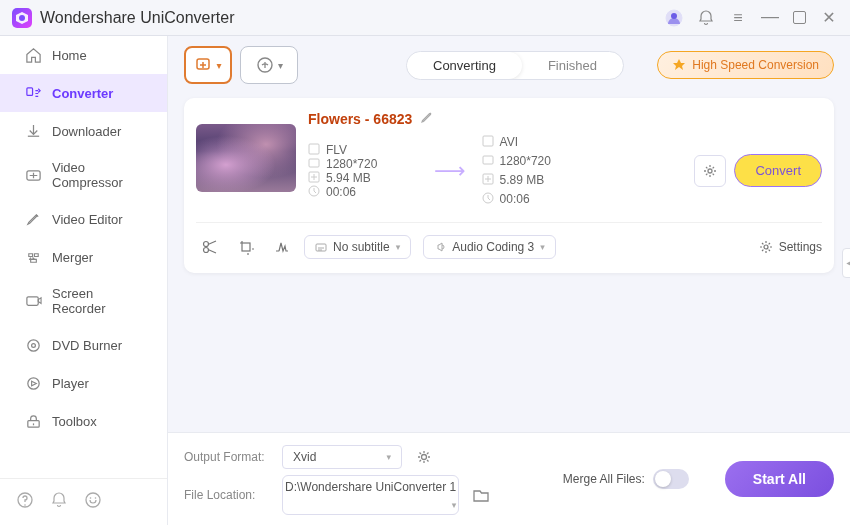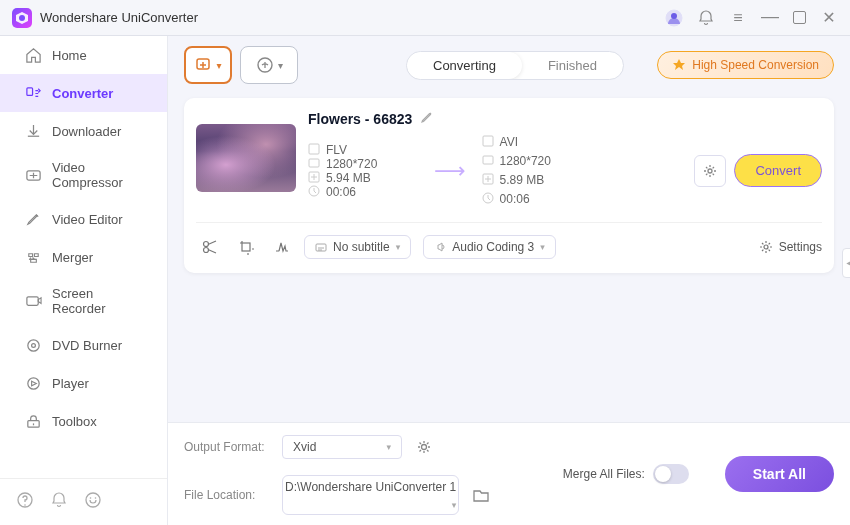--- a/index.html
+++ b/index.html
@@ -35,21 +35,21 @@
       background: linear-gradient(135deg, #7c4dff, #e040fb);
       border-radius: 5px;
       display: flex;
       align-items: center;
       justify-content: center;
       color: white;
       font-size: 11px;
       font-weight: bold;
     }
     .title-bar-title {
-      font-size: 13px;
+      font-size: 16px;
       color: #333;
     }
     .title-bar-controls {
       display: flex;
       align-items: center;
       gap: 14px;
     }
     .title-bar-icon {
       width: 18px;
       height: 18px;
@@ -237,21 +237,21 @@
     }
     .file-title-row {
       display: flex;
       align-items: center;
       gap: 8px;
       margin-bottom: 8px;
     }
     .file-title {
       font-size: 14px;
       font-weight: 600;
-      color: #0f172a;
+      color: #c2410c;
     }
     .file-edit-icon {
       color: #aaa;
       font-size: 14px;
       cursor: pointer;
     }
     .file-meta-row {
       display: flex;
       align-items: center;
       gap: 0;
@@ -369,21 +369,21 @@
       border-top: 1px solid #e8eaf0;
       padding: 10px 16px;
       display: flex;
       align-items: center;
       gap: 16px;
       flex-shrink: 0;
     }
     .footer-left {
       display: flex;
       flex-direction: column;
-      gap: 14px;
+      gap: 4px;
     }
     .footer-row {
       display: flex;
       align-items: center;
       gap: 8px;
       font-size: 12px;
       color: #555;
     }
     .footer-label {
       color: #888;

